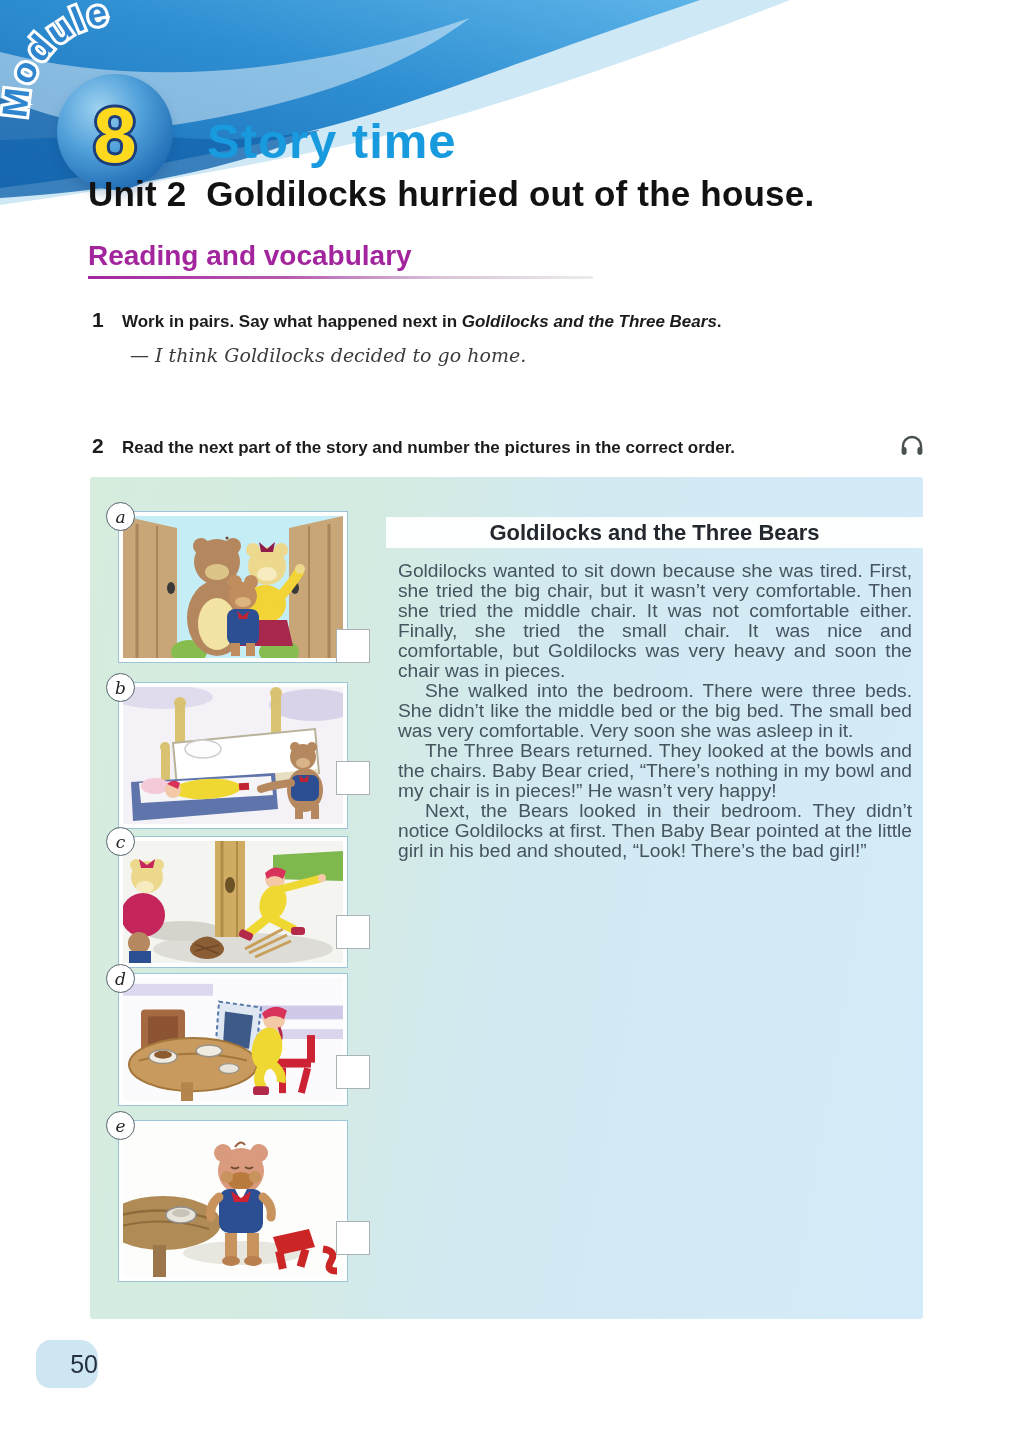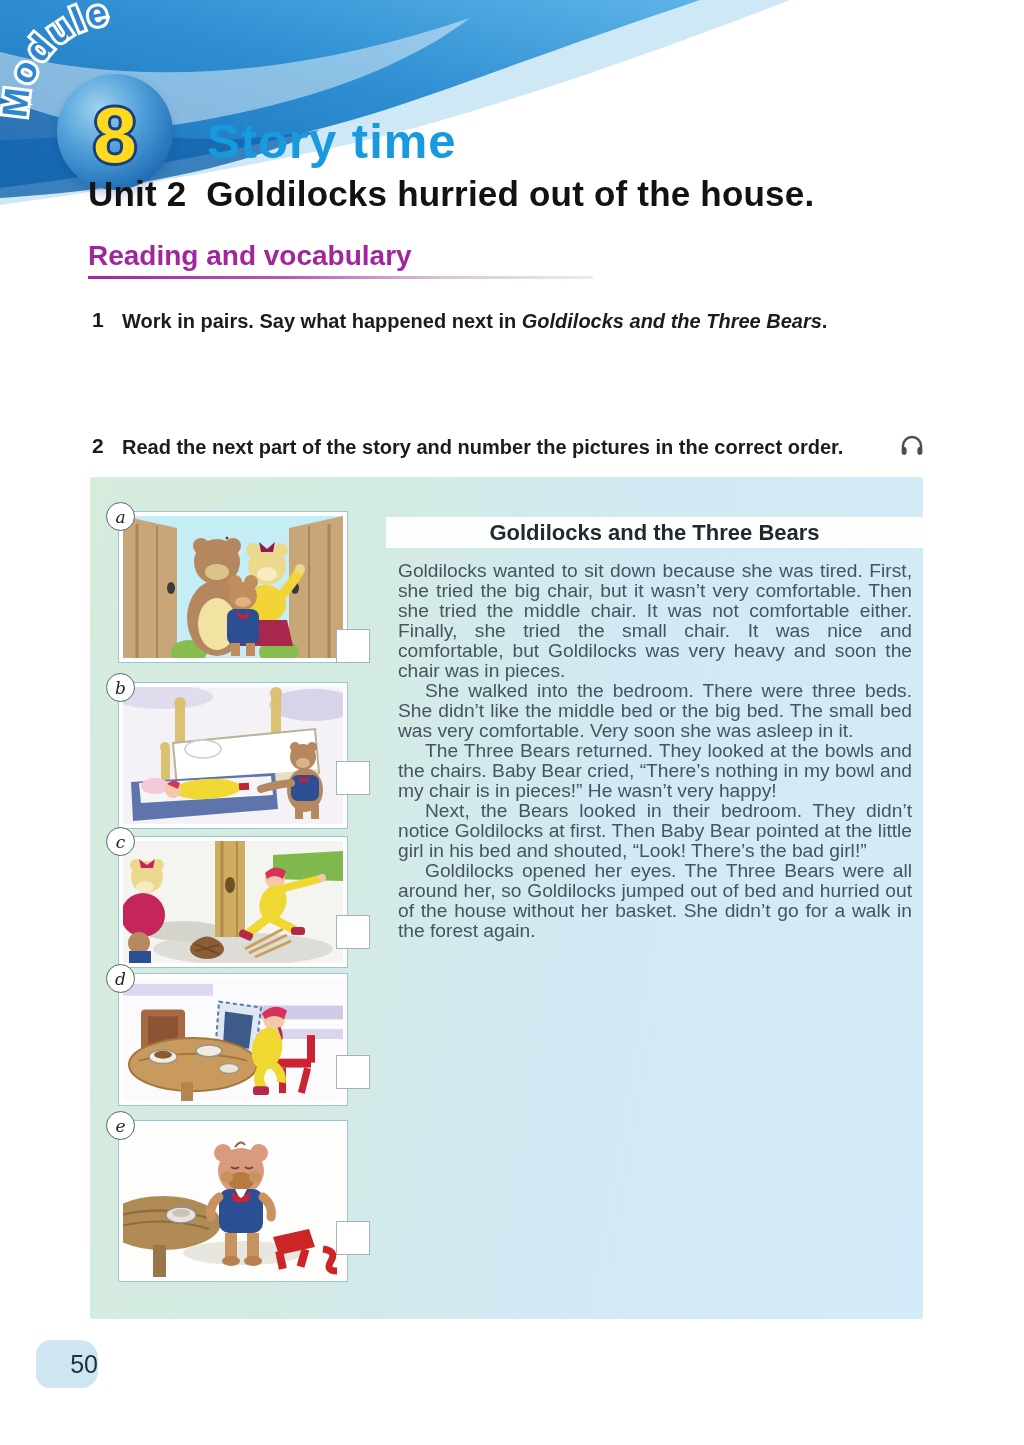--- a/index.html
+++ b/index.html
@@ -24,21 +24,21 @@
               color:#189adf;letter-spacing:1px;margin-top:23px;}
   .unit-heading{position:absolute;left:88px;top:174px;font-size:35px;font-weight:bold;
                 color:#121212;letter-spacing:.2px;white-space:pre;}
   .section-heading{position:absolute;left:88px;top:240px;font-size:28px;font-weight:bold;
                    color:#a3259e;}
   .section-underline{position:absolute;left:88px;top:276px;width:505px;height:3px;
                    background:linear-gradient(90deg,#a3259e 0%,#b75bb2 40%,#d9c4d8 70%,#ececec 100%);}
 
   
   .ex-number{position:absolute;font-size:21px;font-weight:bold;color:#1c1c1c;}
-  .ex-text{position:absolute;left:122px;width:800px;font-size:20px;font-weight:bold;
+  .ex-text{position:absolute;left:122px;width:800px;font-size:17px;font-weight:bold;
            color:#1c1c1c;line-height:27px;}
   .example-line{position:absolute;left:130px;font-family:"DejaVu Serif",serif;
                 font-style:italic;font-size:19px;color:#3c3c3c;}
   #headphones{position:absolute;left:899px;top:432px;width:26px;height:26px;}
 
   
   .panel{position:absolute;left:90px;top:477px;width:833px;height:842px;border-radius:3px;
          background:linear-gradient(100deg,#d6ecdd 0%,#d4ebe2 30%,#d2e9f2 52%,#d4ecf9 100%);}
 
   .pic{position:absolute;background:#fff;border:1px solid #9dc4d6;padding:4px;box-sizing:border-box;}
@@ -92,20 +92,21 @@
     </text>
   </svg>
 
   <div class="story-time">Story time</div>
   <div class="unit-heading">Unit 2  Goldilocks hurried out of the house.</div>
   <div class="section-heading">Reading and vocabulary</div>
   <div class="section-underline"></div>
 
   <div class="ex-number" style="left:92px;top:308px;">1</div>
   <div class="ex-text" style="top:308px;"><span>Work in pairs. Say what happened next in </span><i>Goldilocks and the Three Bears</i><span>.</span></div>
+  <div class="example-line" style="top:344px;">—  I think Goldilocks decided to go home.</div>
 
   <div class="ex-number" style="left:92px;top:434px;">2</div>
   <div class="ex-text" style="top:434px;width:770px;">Read the next part of the story and number the pictures in the correct order.</div>
   <svg id="headphones" viewBox="0 0 26 26">
     <path d="M4,17 v-3 a9,9 0 0 1 18,0 v3" fill="none" stroke="#4a4f52" stroke-width="2.4" stroke-linecap="round"></path>
     <rect x="2.6" y="15" width="5" height="8" rx="2.4" fill="#4a4f52"></rect>
     <rect x="18.4" y="15" width="5" height="8" rx="2.4" fill="#4a4f52"></rect>
   </svg>
 
   <div class="panel">
@@ -300,21 +301,20 @@
     <div class="answer-box" style="left:246px;top:744px;"></div>
 
     <div class="story-title-band">
       <span class="story-title">Goldilocks and the Three Bears</span>
     </div>
     <div class="story-body">
       <p>Goldilocks wanted to sit down because she was tired. First, she tried the big chair, but it wasn’t very comfortable. Then she tried the middle chair. It was not comfortable either. Finally, she tried the small chair. It was nice and comfortable, but Goldilocks was very heavy and soon the chair was in pieces.</p>
       <p>She walked into the bedroom. There were three beds. She didn’t like the middle bed or the big bed. The small bed was very comfortable. Very soon she was asleep in it.</p>
       <p>The Three Bears returned. They looked at the bowls and the chairs. Baby Bear cried, “There’s nothing in my bowl and my chair is in pieces!” He wasn’t very happy!</p>
       <p>Next, the Bears looked in their bedroom. They didn’t notice Goldilocks at first. Then Baby Bear pointed at the little girl in his bed and shouted, “Look! There’s the bad girl!”</p>
-      <p>Goldilocks opened her eyes. The Three Bears were all around her, so Goldilocks jumped out of bed and hurried out of the house without her basket. She didn’t go for a walk in the forest again.</p>
     </div>
   </div>
 
   <div class="page-blob">
     <span>50</span>
   </div>
 
 </div>
 
 </body></html>

